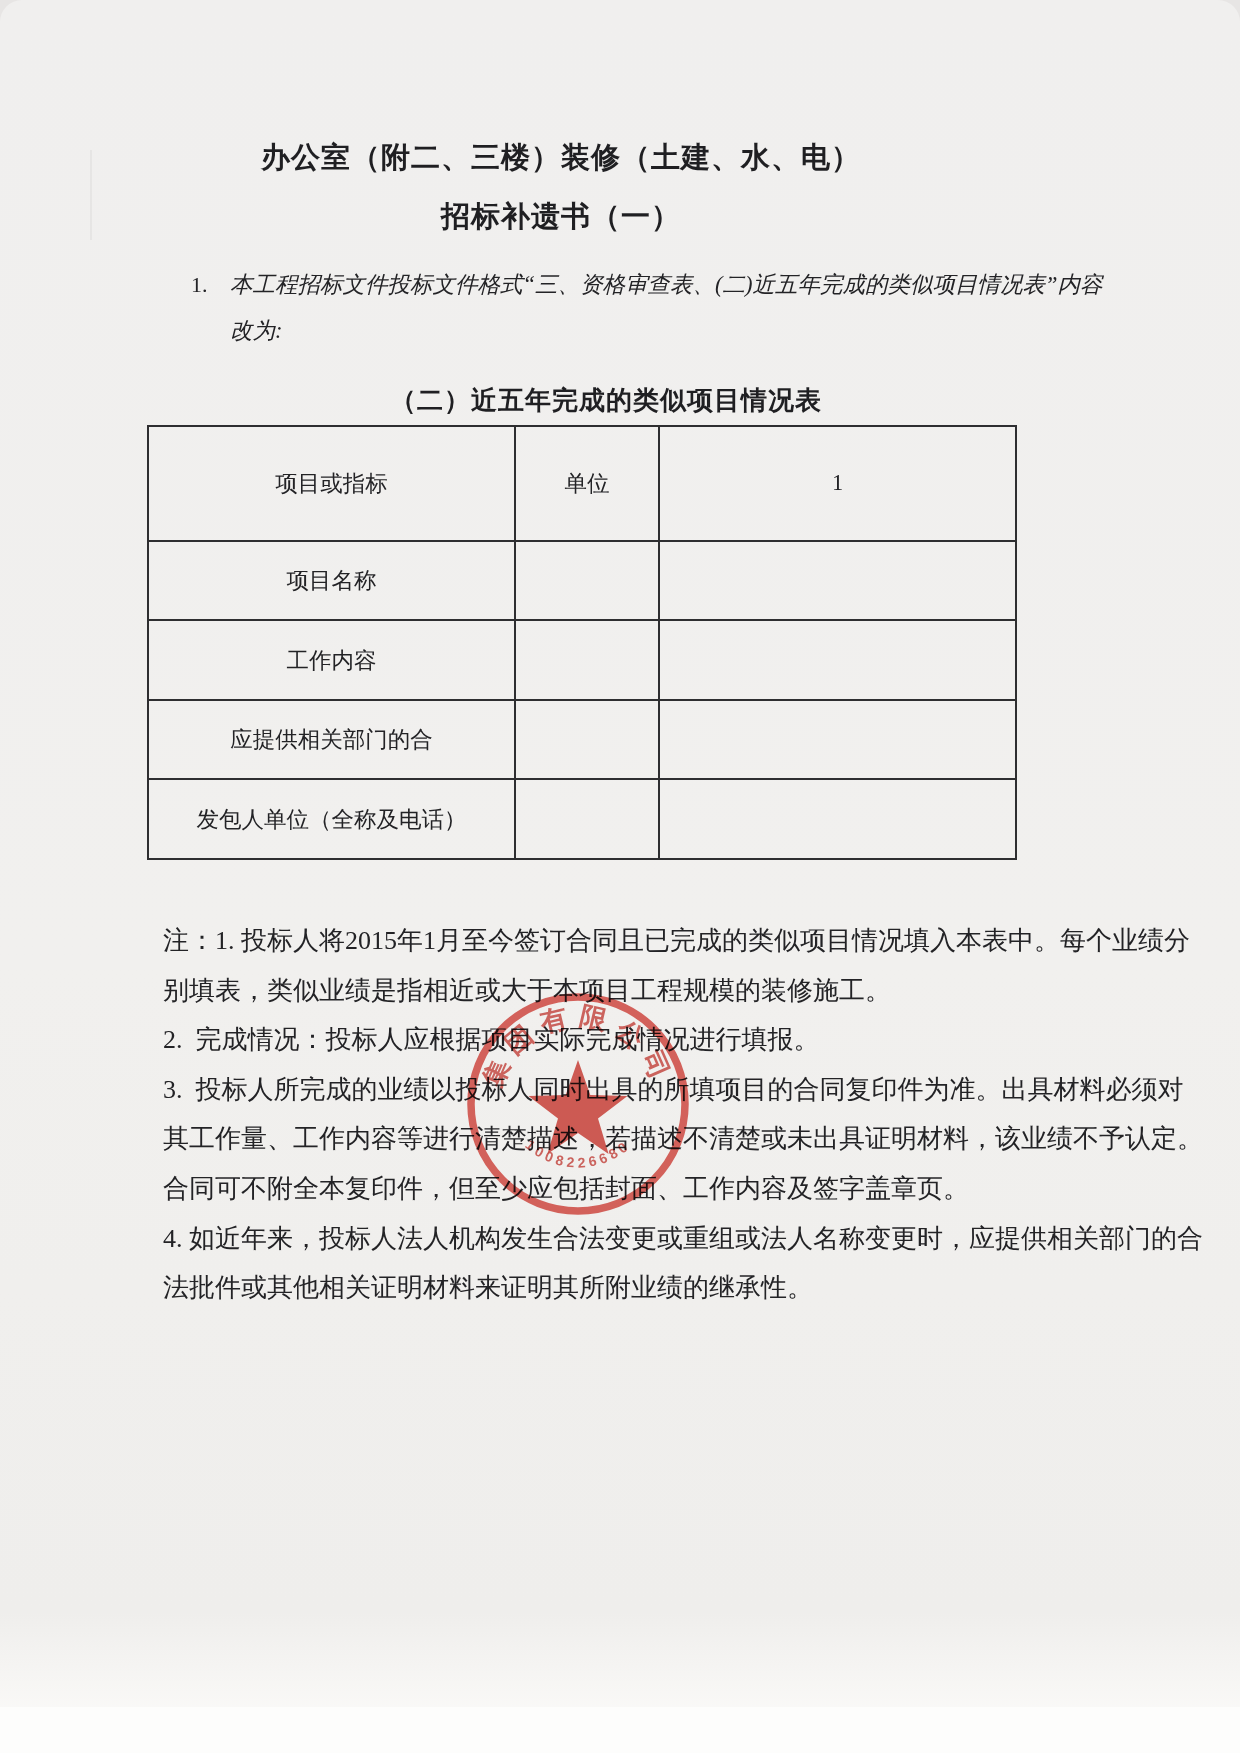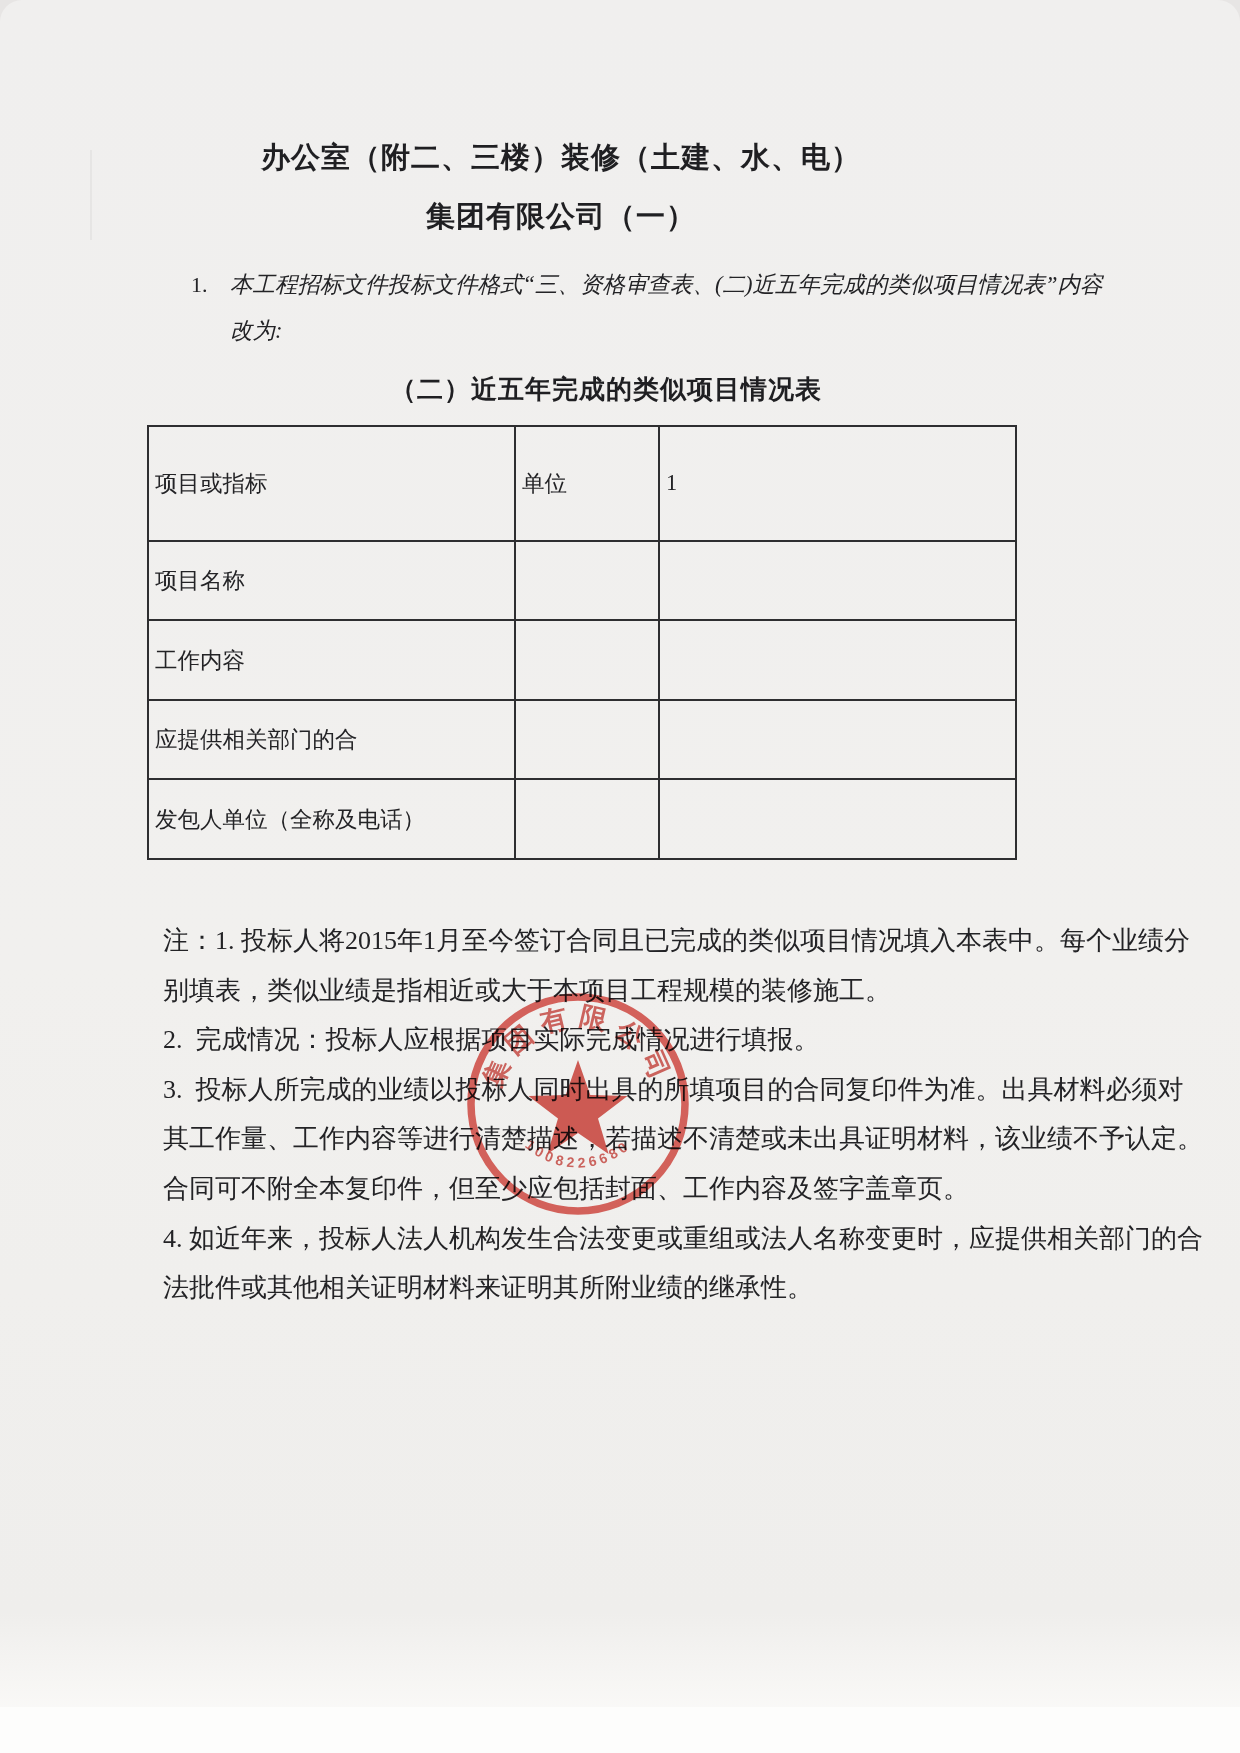--- a/index.html
+++ b/index.html
@@ -30,34 +30,34 @@
   .clause{
     position:absolute;left:230px;top:262px;width:890px;
     font-size:22.5px;color:#232326;line-height:46px;font-style:italic;
   }
   .clause .line{white-space:pre;}
   .clause-marker{
     position:absolute;left:191px;top:262px;
     font-size:22px;color:#232326;line-height:46px;
   }
   .table-title{
-    position:absolute;left:390px;top:372px;
+    position:absolute;left:390px;top:383px;
     font-family:"Liberation Sans", sans-serif;
     font-weight:bold;font-size:26px;color:#1f1f22;
     letter-spacing:1px;white-space:nowrap;
   }
   table.grid{
     position:absolute;left:147px;top:425px;
     width:826px;height:435px;
     border-collapse:collapse;table-layout:fixed;
     font-size:22.5px;color:#232326;
   }
   table.grid td{
     border:2px solid #2e2e30;
-    vertical-align:middle;
+    text-align:center;vertical-align:middle;
     padding:6px 6px;
     margin-top:28px;
   }
   table.grid{border:1px solid #2e2e30;}
   td.c1{width:353px;}
   td.c2{width:130px;}
   td.c3{width:343px;}
   tr.hdr{height:75px;}
   tr.r{height:52px;}
   .notes{
@@ -75,21 +75,21 @@
   }
 </style>
 </head>
 <body>
 
 <div class="page">
 
   <div class="crease"></div>
 
   <div class="doc-title title-1">办公室（附二、三楼）装修（土建、水、电）</div>
-  <div class="doc-title title-2">集团有限公司（一）</div>
+  <div class="doc-title title-2">招标补遗书（一）</div>
 
   <div class="clause-marker">1.</div>
   <div class="clause">
     <div class="line">本工程招标文件投标文件格式“三、资格审查表、(二)近五年完成的类似项目情况表”内容</div>
     <div class="line">改为:</div>
   </div>
 
   <div class="table-title">（二）近五年完成的类似项目情况表</div>
 
   <table class="grid">

